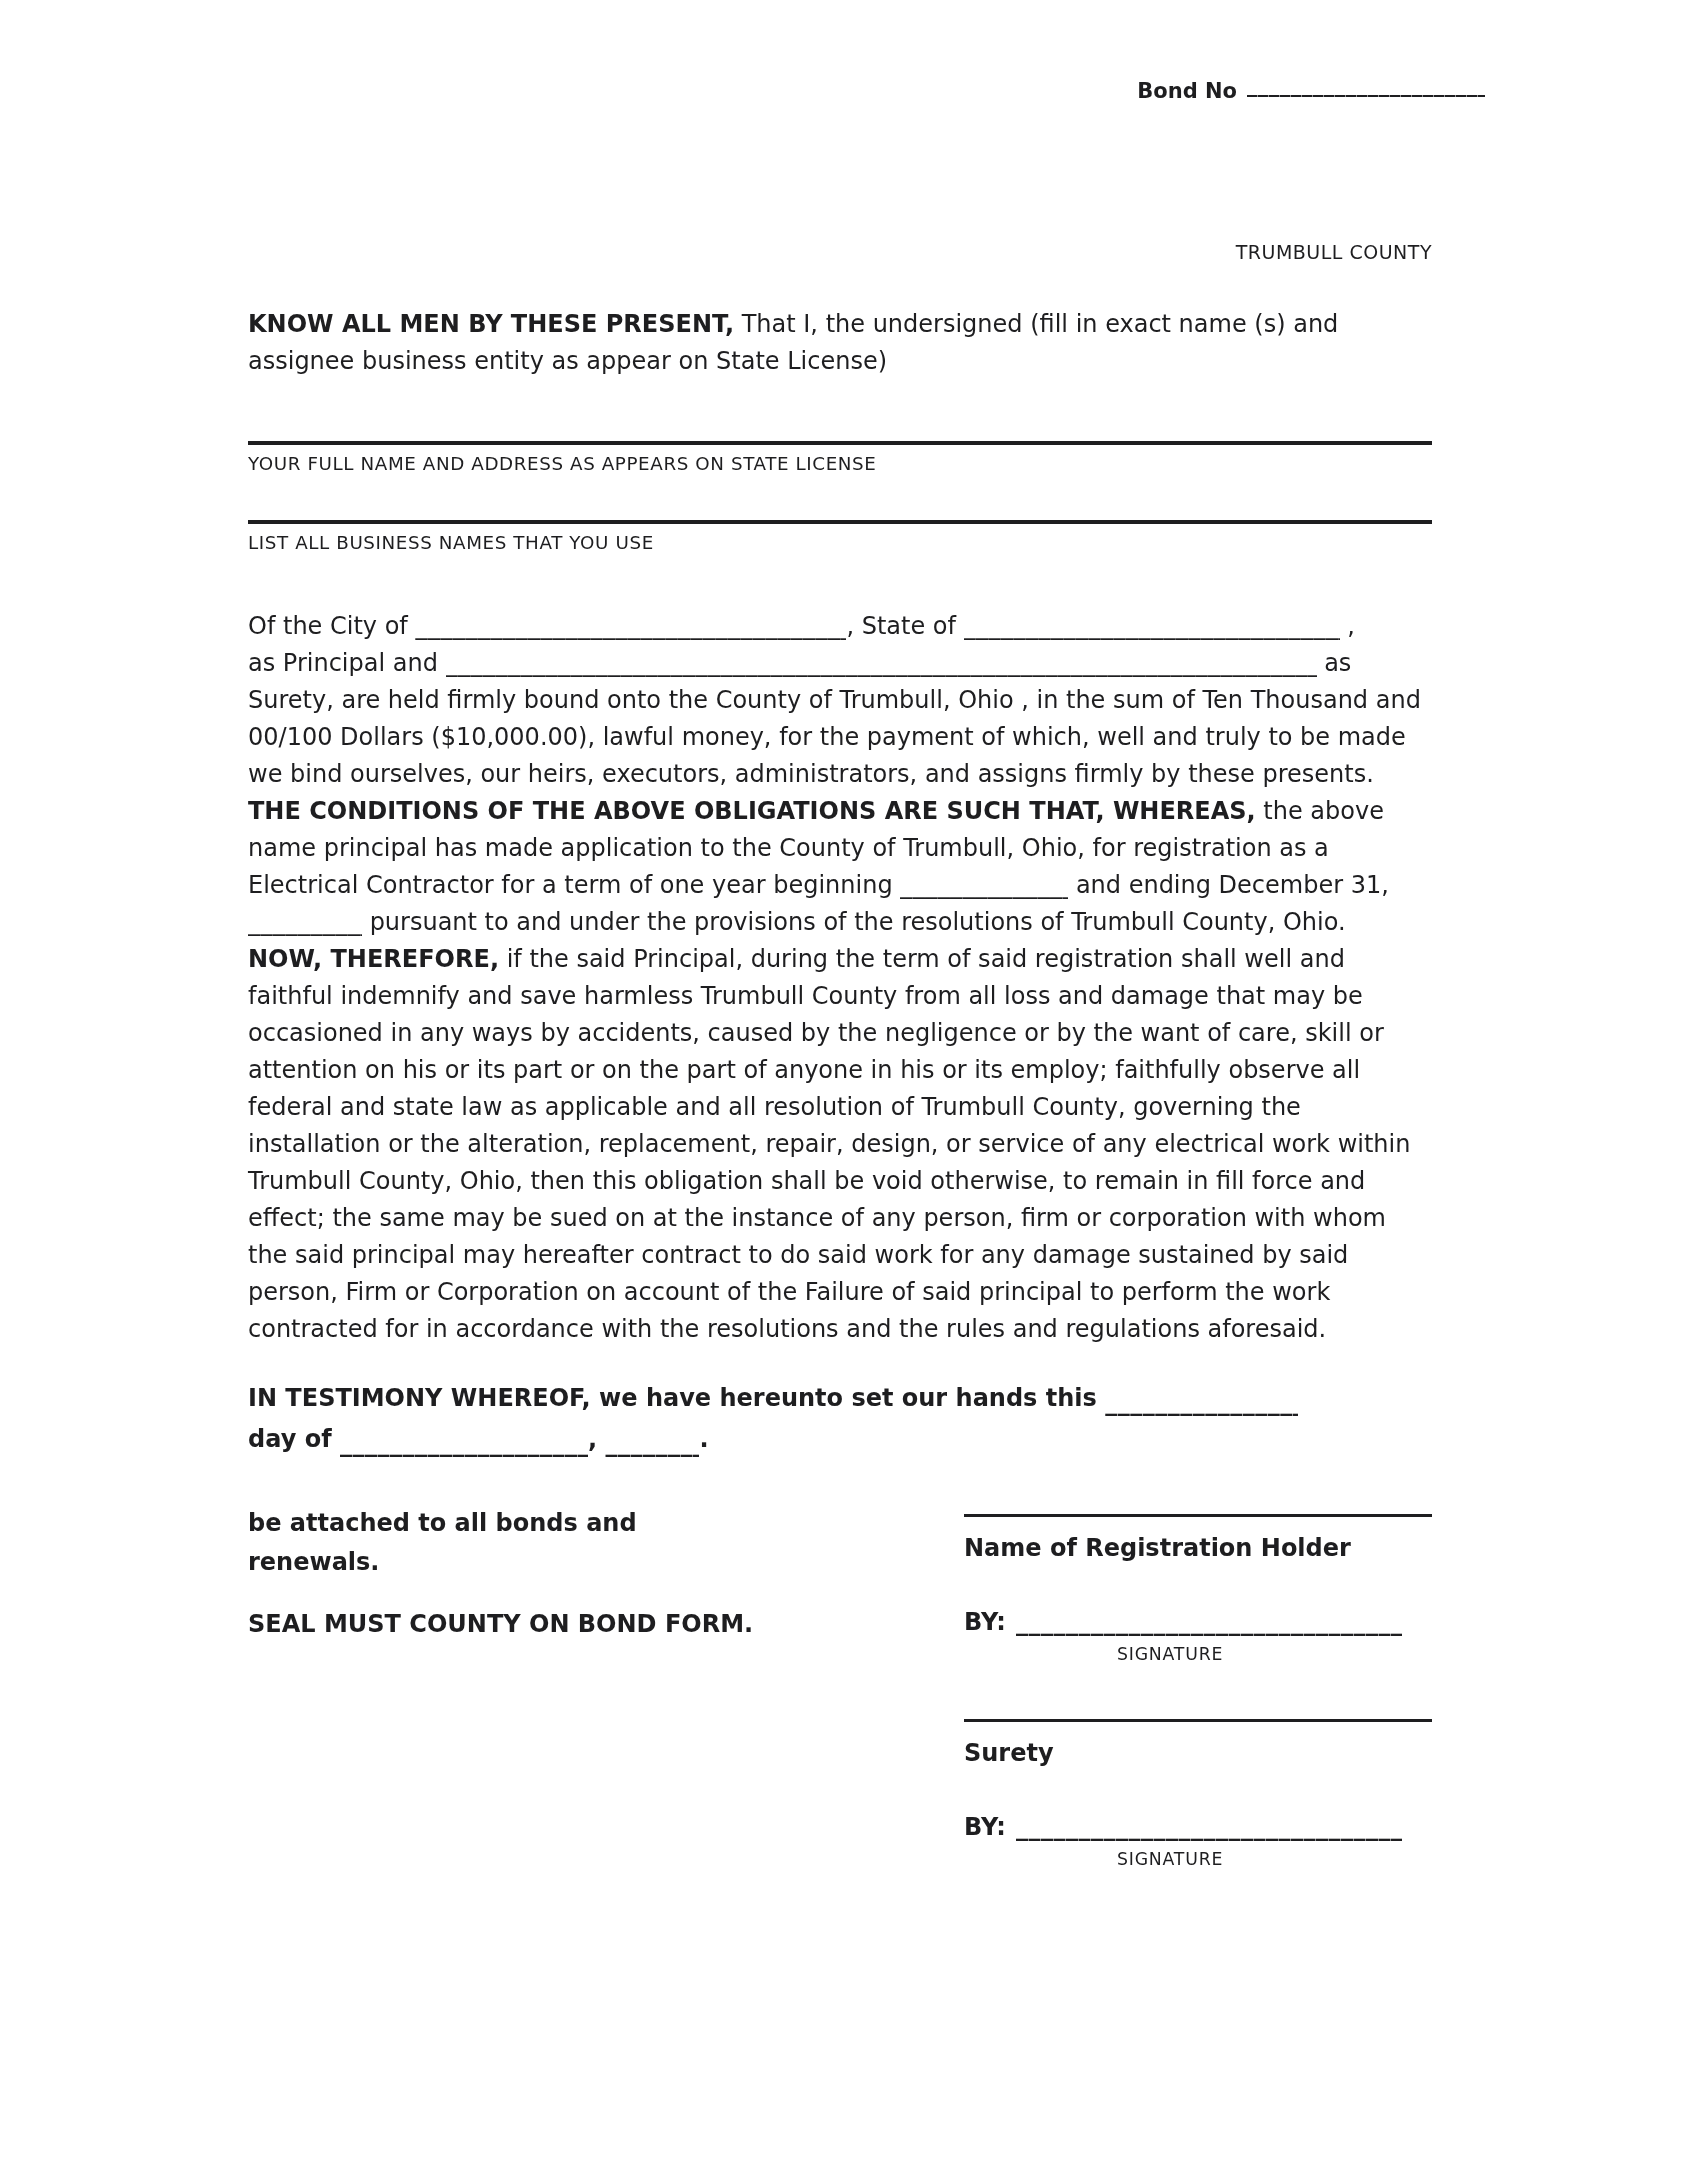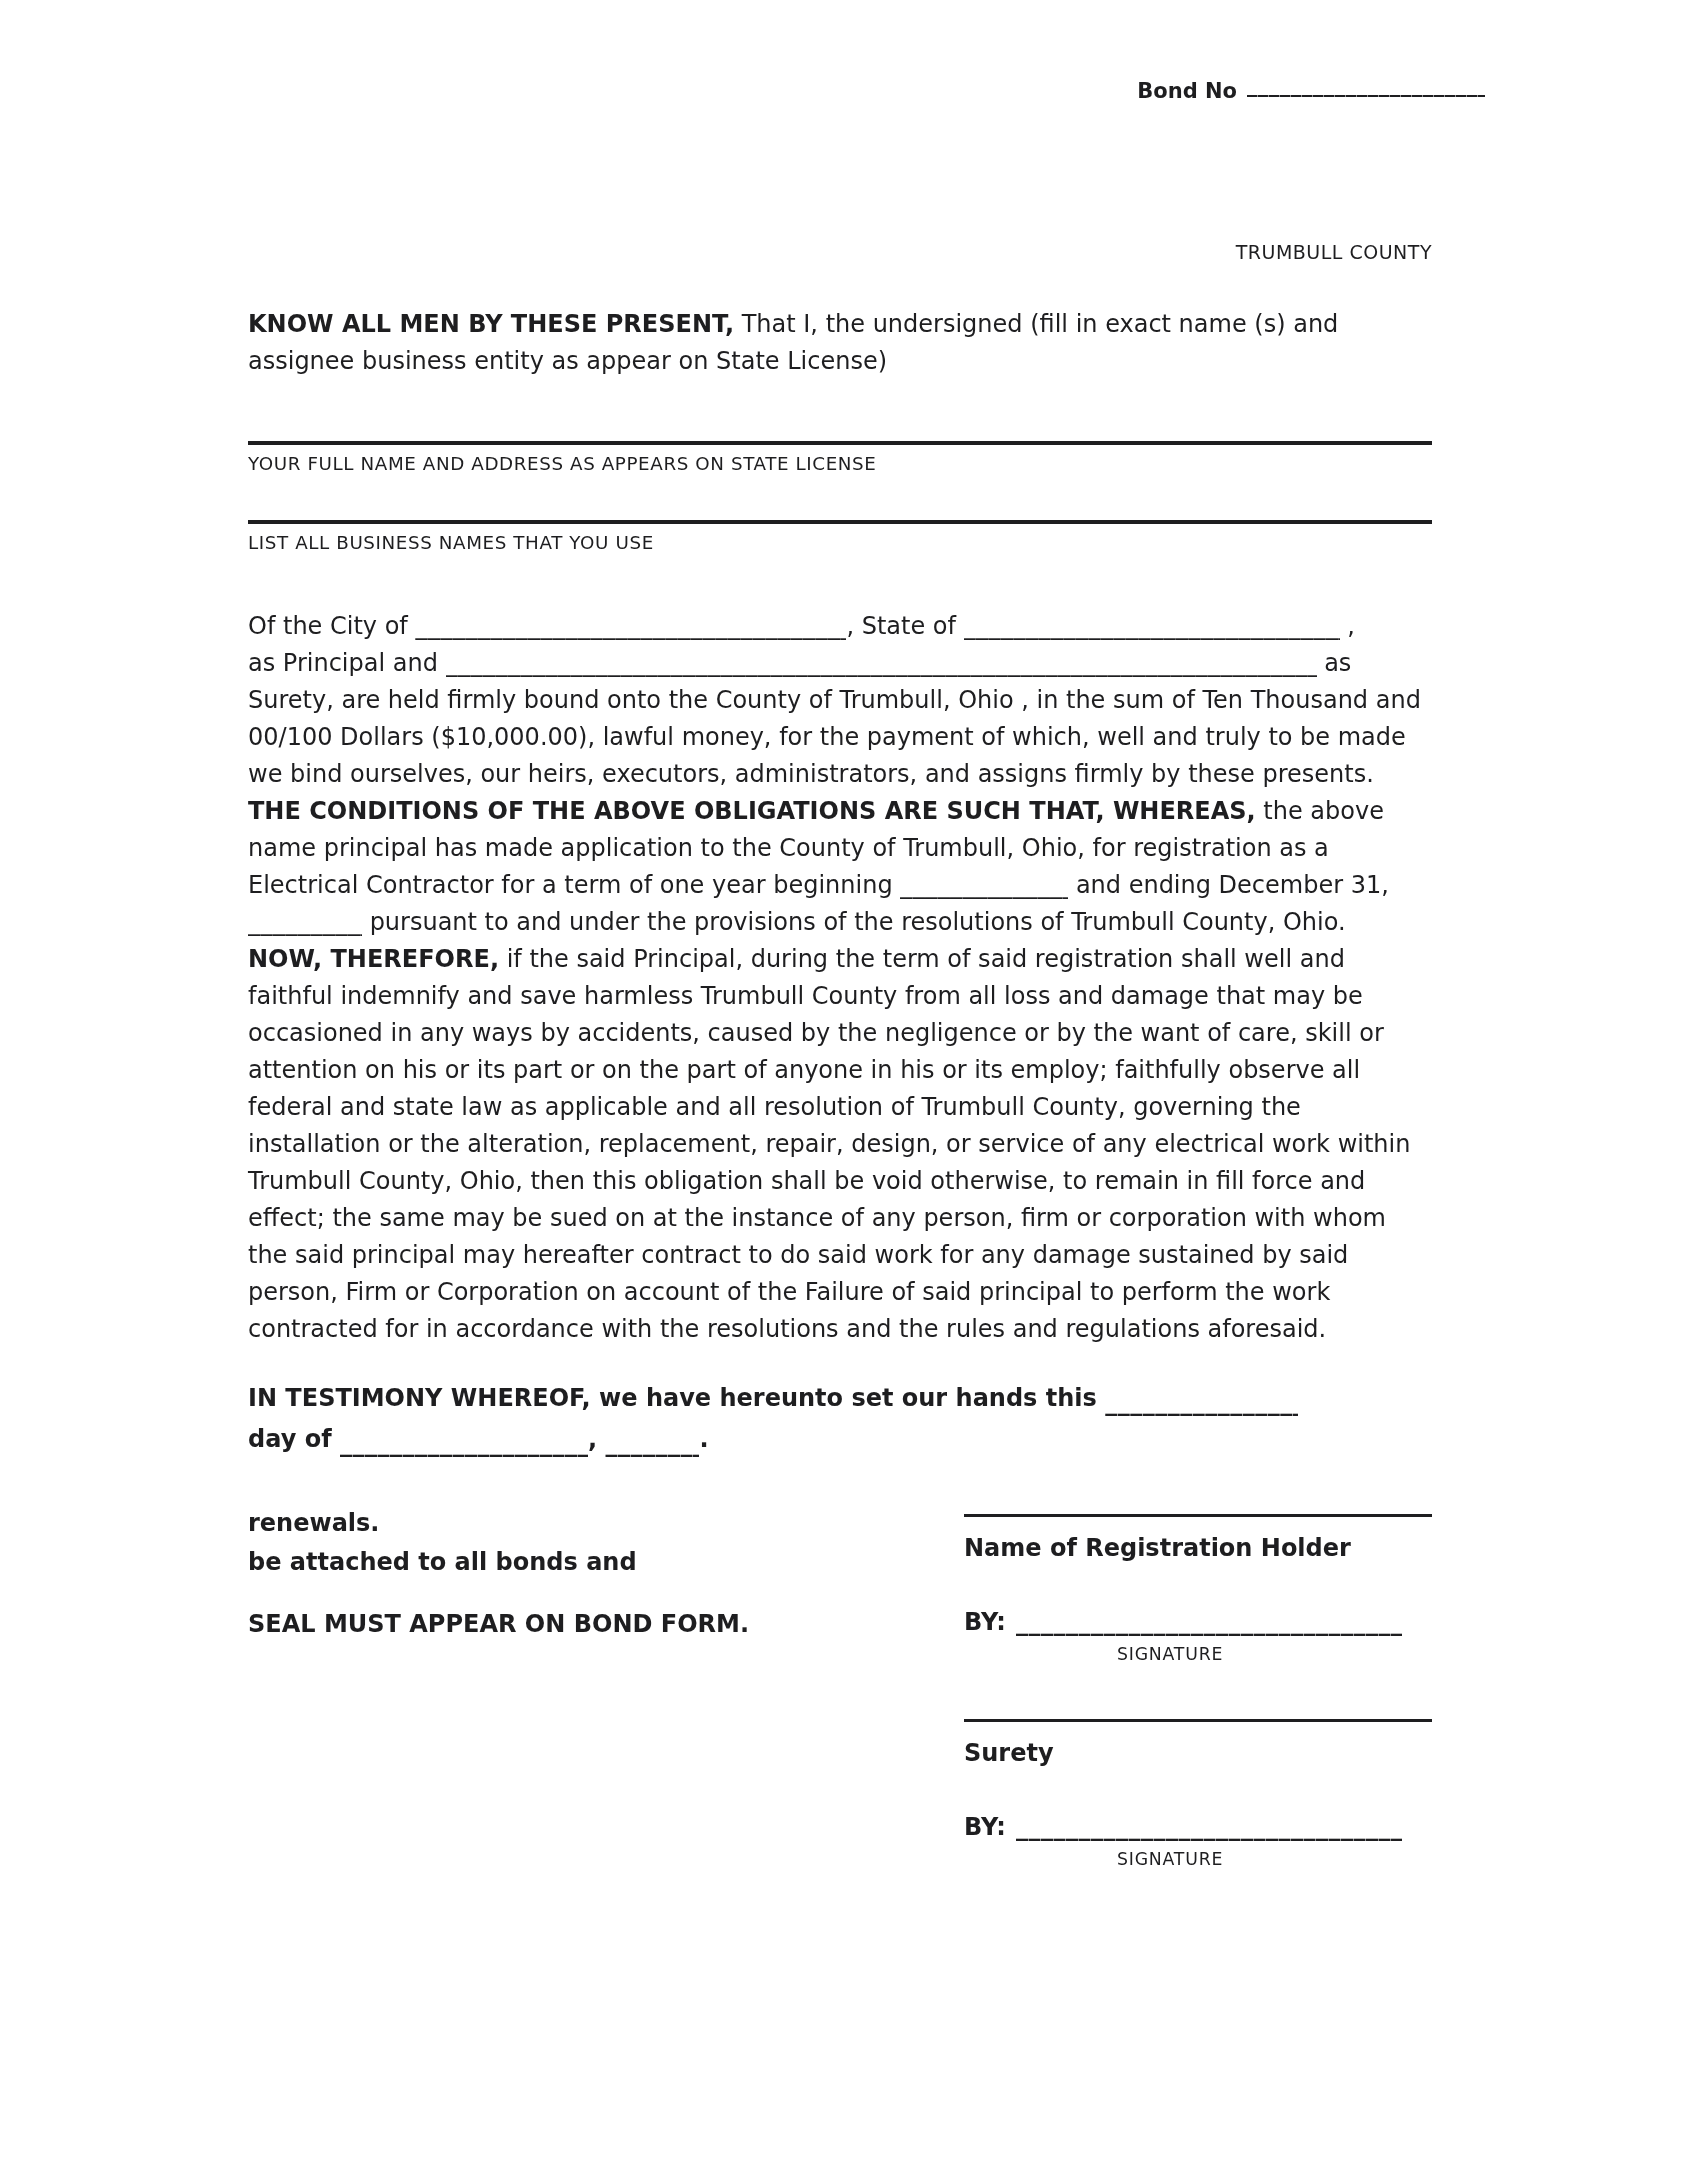--- a/index.html
+++ b/index.html
@@ -144,24 +144,24 @@
       <p class="para"><span class="lead">NOW, THEREFORE,</span><span> if the said Principal, during the term of said registration shall well and faithful indemnify and save harmless Trumbull County from all loss and damage that may be occasioned in any ways by accidents, caused by the negligence or by the want of care, skill or attention on his or its part or on the part of anyone in his or its employ; faithfully observe all federal and state law as applicable and all resolution of Trumbull County, governing the installation or the alteration, replacement, repair, design, or service of any electrical work within Trumbull County, Ohio, then this obligation shall be void otherwise, to remain in fill force and effect; the same may be sued on at the instance of any person, firm or corporation with whom the said principal may hereafter contract to do said work for any damage sustained by said person, Firm or Corporation on account of the Failure of said principal to perform the work contracted for in accordance with the resolutions and the rules and regulations aforesaid.</span></p>
 
     </div>
 
     <p class="testimony"><span>IN TESTIMONY WHEREOF, we have hereunto set our hands this </span><span class="blank" style="width:193px">______________________________________________________________________________________________________________</span><br><span>day of </span><span class="blank" style="width:248px">______________________________________________________________________________________________________________</span><span>, </span><span class="blank" style="width:94px">______________________________________________________________________________________________________________</span><span>.</span></p>
 
     <div class="bottom">
 
       <div class="left-col">
         <div class="note">
+          <div>be attached to all bonds and</div>
           <div>renewals.</div>
-          <div>be attached to all bonds and</div>
         </div>
-        <div class="seal">SEAL MUST APPEAR ON BOND FORM.</div>
+        <div class="seal">SEAL MUST COUNTY ON BOND FORM.</div>
       </div>
 
       <div class="sig-col">
 
         <div>
           <div class="sig-rule"></div>
           <div class="sig-label">Name of Registration Holder</div>
           <div class="by-row">
             <span>BY:</span>
             <span class="blank" style="width:386px">______________________________________________________________________________________________________________</span>

